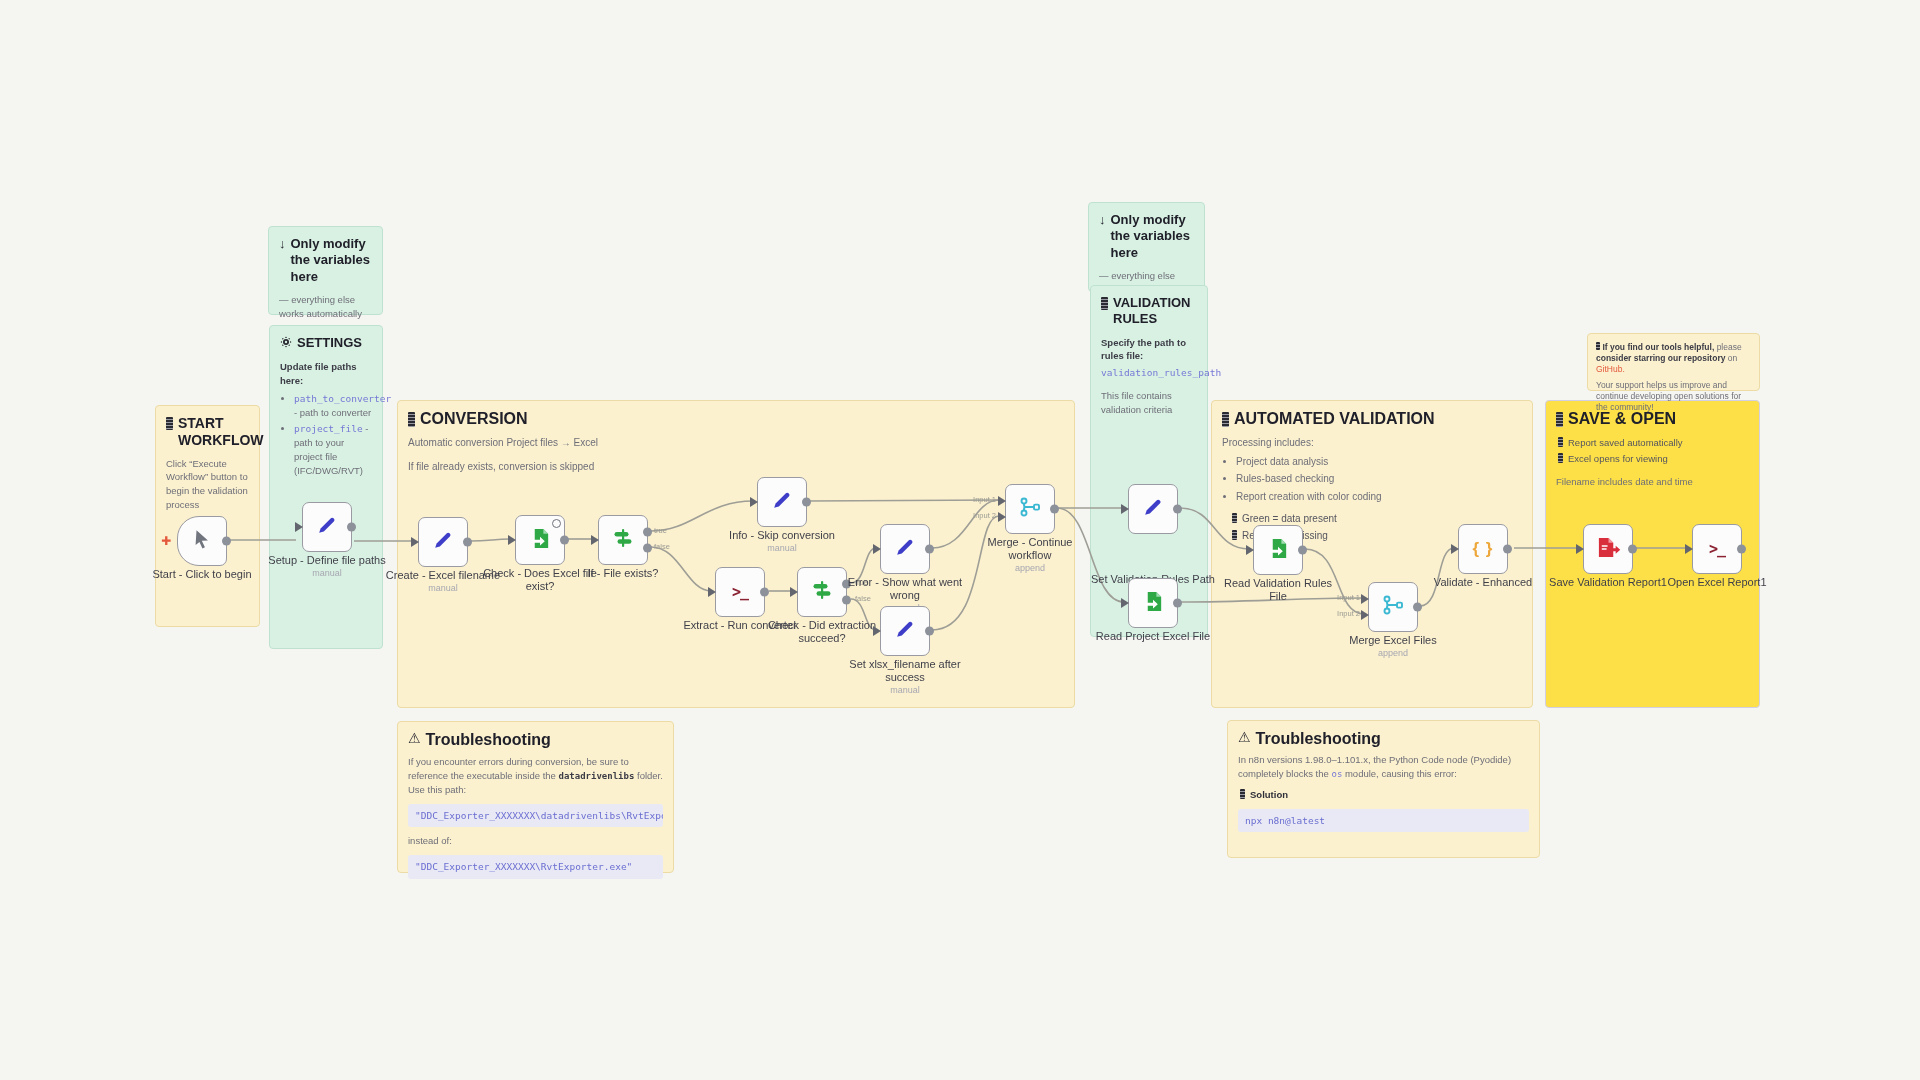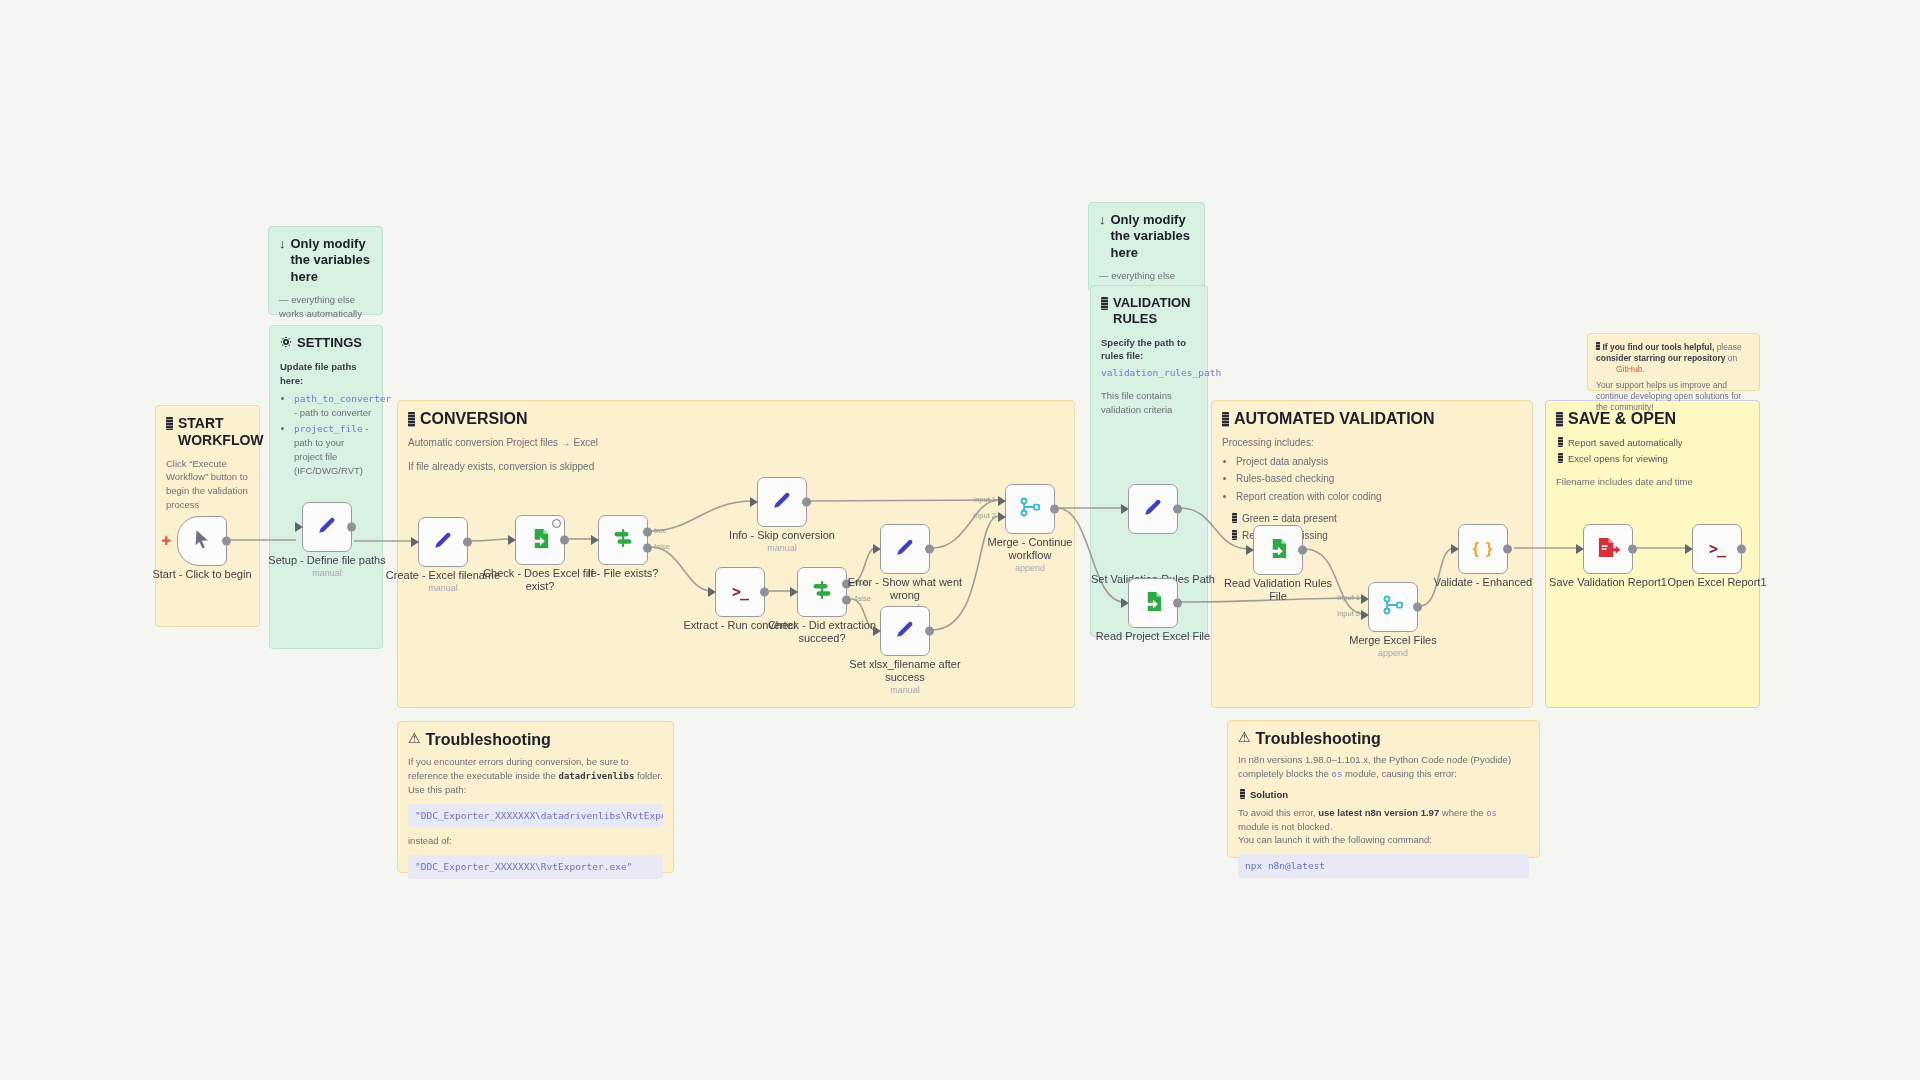--- a/index.html
+++ b/index.html
@@ -3,40 +3,40 @@
 <meta charset="utf-8">
 <style>
   html,body{margin:0;padding:0;}
   body{font-family:"Liberation Sans","DejaVu Sans",sans-serif;background:#f6f6f3;}
   #canvas{position:relative;width:1920px;height:1080px;background:#f5f5f1;overflow:hidden;}
 
   
   .sticky{position:absolute;border-radius:4px;padding:9px 10px;box-sizing:border-box;z-index:1;}
   .sticky.yellow{background:#fbf1cf;border:1px solid #ecdba4;}
   .sticky.green{background:#d9f1e3;border:1px solid #bfe2d0;}
-  .sticky.purple{background:#fef9c3;border:1px solid #d2cfe4;}
+  .sticky.purple{background:#fde047;border:1px solid #d2cfe4;}
   .s-head{display:flex;align-items:flex-start;gap:5px;font-weight:bold;color:#20202a;}
   .s-head.big{font-size:16px;}
   .s-head.mid{font-size:14px;line-height:1.2;}
   .s-head.small{font-size:13px;line-height:1.25;}
   .tofu{display:inline-block;flex:0 0 auto;width:7px;height:13px;margin-top:2px;border-radius:1px;
         background:repeating-linear-gradient(180deg,#2a2a33 0 2px,#9a9aa2 2px 3px);}
   .tofu.sm{width:5px;height:10px;margin-top:1px;}
   .s-body{font-size:10px;color:#6e6e78;line-height:1.45;margin-top:8px;}
   .s-body.tiny{font-size:9.5px;}
   .s-body b{color:#3c3c46;}
   .s-body ul{margin:4px 0 0 0;padding-left:14px;}
   .s-body li{margin-bottom:3px;}
   .mono{font-family:"DejaVu Sans Mono","Liberation Mono",monospace;}
   .codetext{color:#7678d6;}
   .codeblock{background:#e9e9f6;border-radius:3px;padding:5px 7px;margin:7px 0;
              font-family:"DejaVu Sans Mono","Liberation Mono",monospace;font-size:9.5px;
              color:#6a6ed0;white-space:nowrap;overflow:hidden;}
   .quoteline{display:flex;gap:5px;align-items:flex-start;color:#55555f;margin:2px 0 2px 2px;}
-  .linktext{color:#e4593c;margin-left:20px;}
+  .linktext{color:#e4593c;}
   .warn{font-size:14px;line-height:1;}
 
   
   .node{position:absolute;width:48px;height:48px;background:#fcfcfd;border:1px solid #9a9aa2;
         border-radius:7px;z-index:3;display:flex;align-items:center;justify-content:center;}
   .node.trigger{border-radius:22px 7px 7px 22px;}
   .nlabel{position:absolute;top:51px;left:50%;transform:translateX(-50%);width:150px;
           text-align:center;font-size:11px;line-height:1.2;color:#3f3f49;}
   .nsub{font-size:9px;color:#a7a7b1;margin-top:1px;}
   .in{position:absolute;left:-8px;top:50%;transform:translateY(-50%);width:0;height:0;
@@ -196,24 +196,20 @@
   <div class="sticky yellow" style="left:1227px;top:720px;width:313px;height:138px;">
     <div class="s-head big">
       <span class="warn">⚠</span>
       <span>Troubleshooting</span>
     </div>
     <div class="s-body tiny" style="margin-top:5px;">
       <span>In n8n versions 1.98.0–1.101.x, the Python Code node (Pyodide) completely blocks the </span><span class="mono codetext" style="font-size:9px;">os</span><span> module, causing this error:</span>
       <div class="quoteline" style="margin-top:7px;font-weight:bold;color:#2e2e38;">
         <span class="tofu sm"></span>
           <span>Solution</span>
-      </div>
-      <div style="margin-top:4px;">
-        <span>To avoid this error, </span><b>use latest n8n version 1.97</b><span> where the </span><span class="mono codetext" style="font-size:9px;">os</span><span> module is not blocked.</span>
-        <div>You can launch it with the following command:</div>
       </div>
       <div class="codeblock">npx n8n@latest</div>
     </div>
   </div>
 
   <svg id="edges" width="1920" height="1080">
     <path d="M229,540 L296,540"></path>
     <path d="M354,541 L414,541"></path>
     <path d="M470,541 C490,541 494,539 511,539"></path>
     <path d="M567,539 L594,539"></path>

